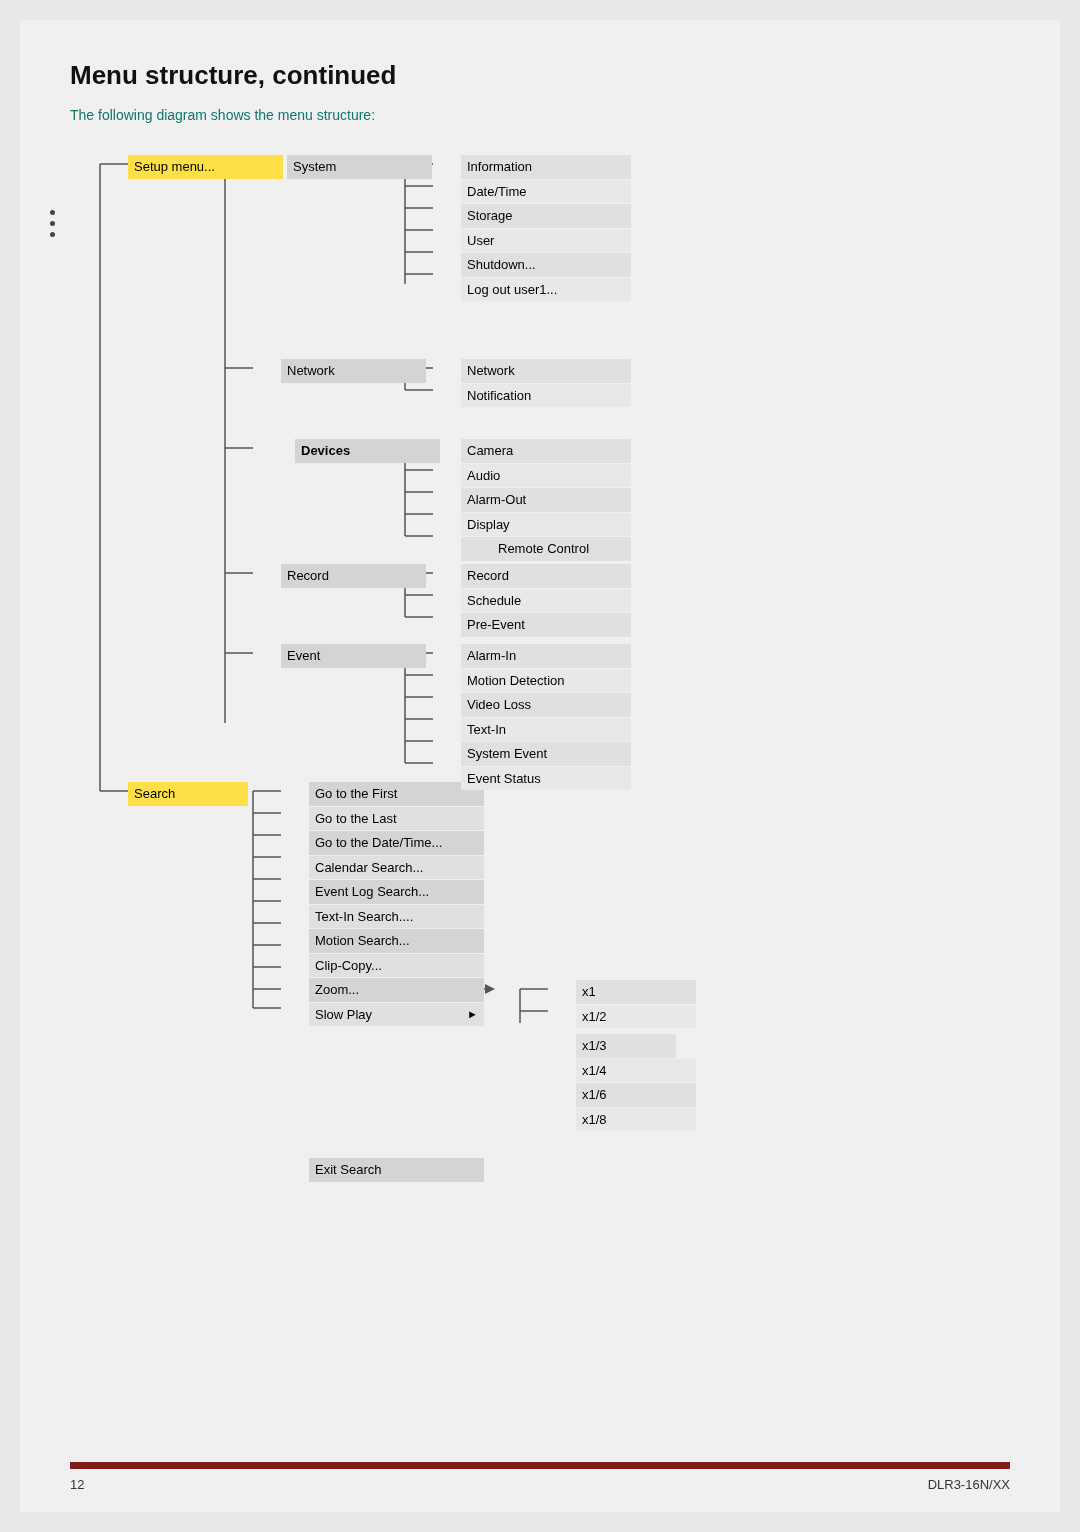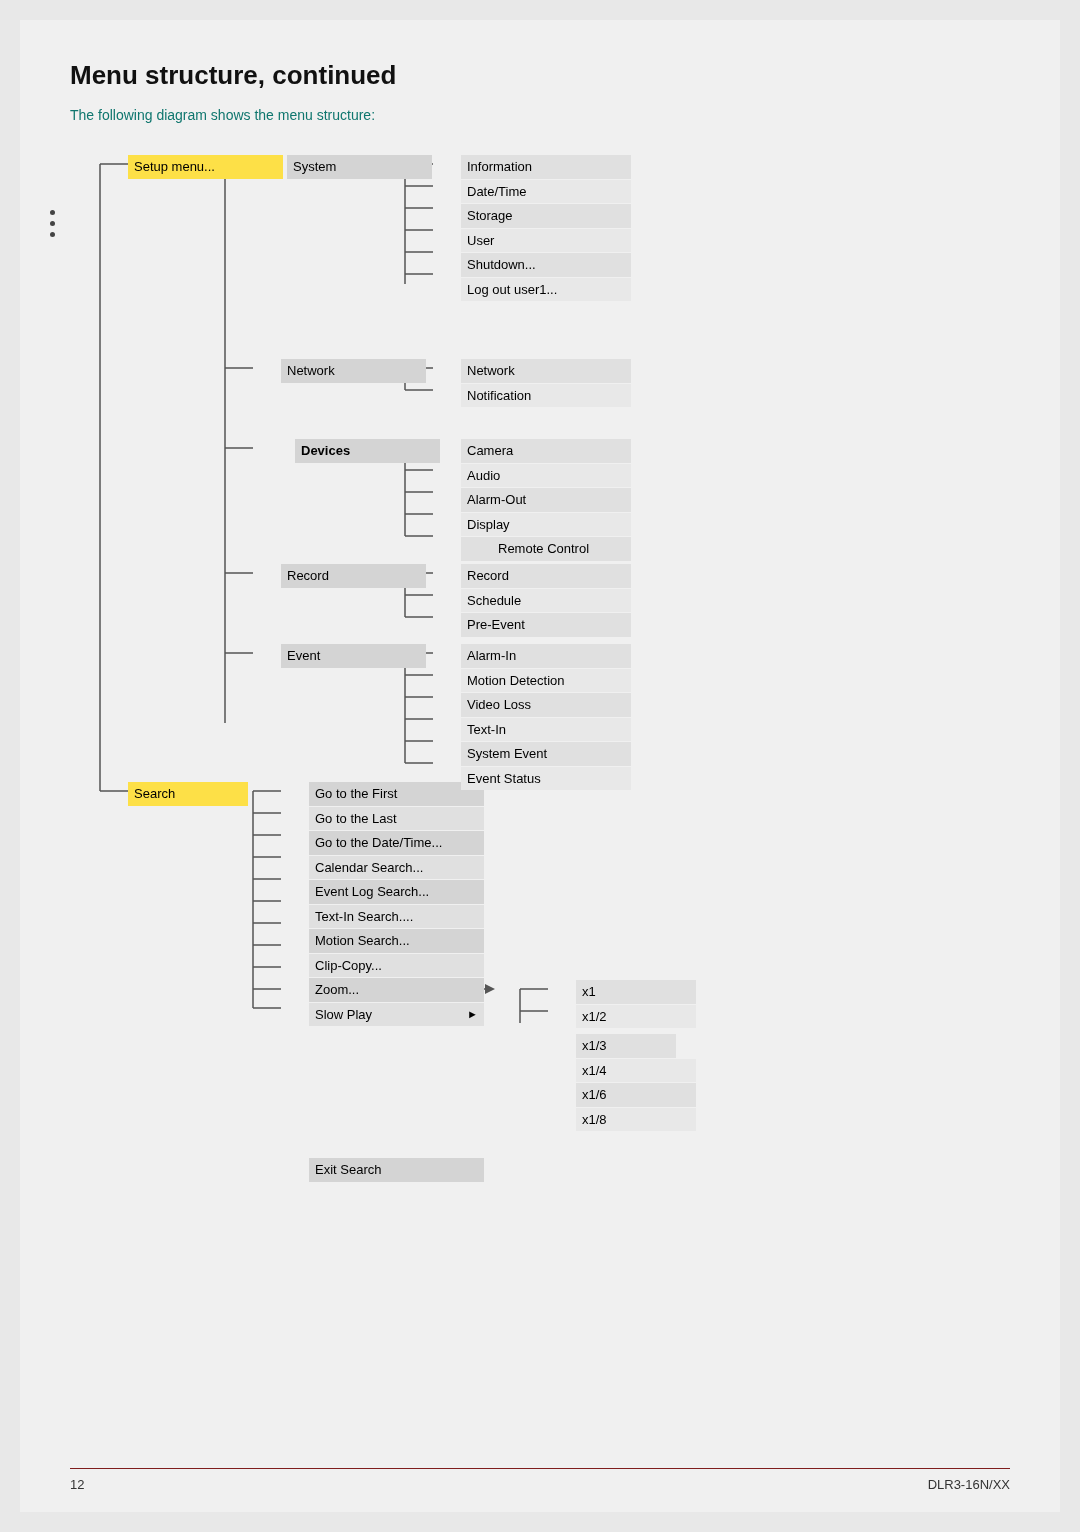--- a/index.html
+++ b/index.html
@@ -276,18 +276,18 @@
         <div class="tc bg3" style="width:100px; margin-top:6px;">x1/3</div>
         <div class="tc bg4" style="width:120px; margin-top:1px;">x1/4</div>
         <div class="tc bg3" style="width:120px; margin-top:1px;">x1/6</div>
         <div class="tc bg4" style="width:120px; margin-top:1px;">x1/8</div>
       </div>
 
     </div>
 
   </div>
 
-  <div style="position:absolute; bottom:20px; left:50px; right:50px; display:flex; justify-content:space-between; align-items:center; font-size:13px; color:#333; border-top: 1px solid #7f1d1d; padding-top:8px;">
+  <div style="position:absolute; bottom:20px; left:50px; right:50px; display:flex; justify-content:space-between; align-items:center; font-size:13px; color:#333; border-top: 7px solid #7f1d1d; padding-top:8px;">
     <span>12</span>
     <span>DLR3-16N/XX</span>
   </div>
 
 </div>
 
 </body></html>

